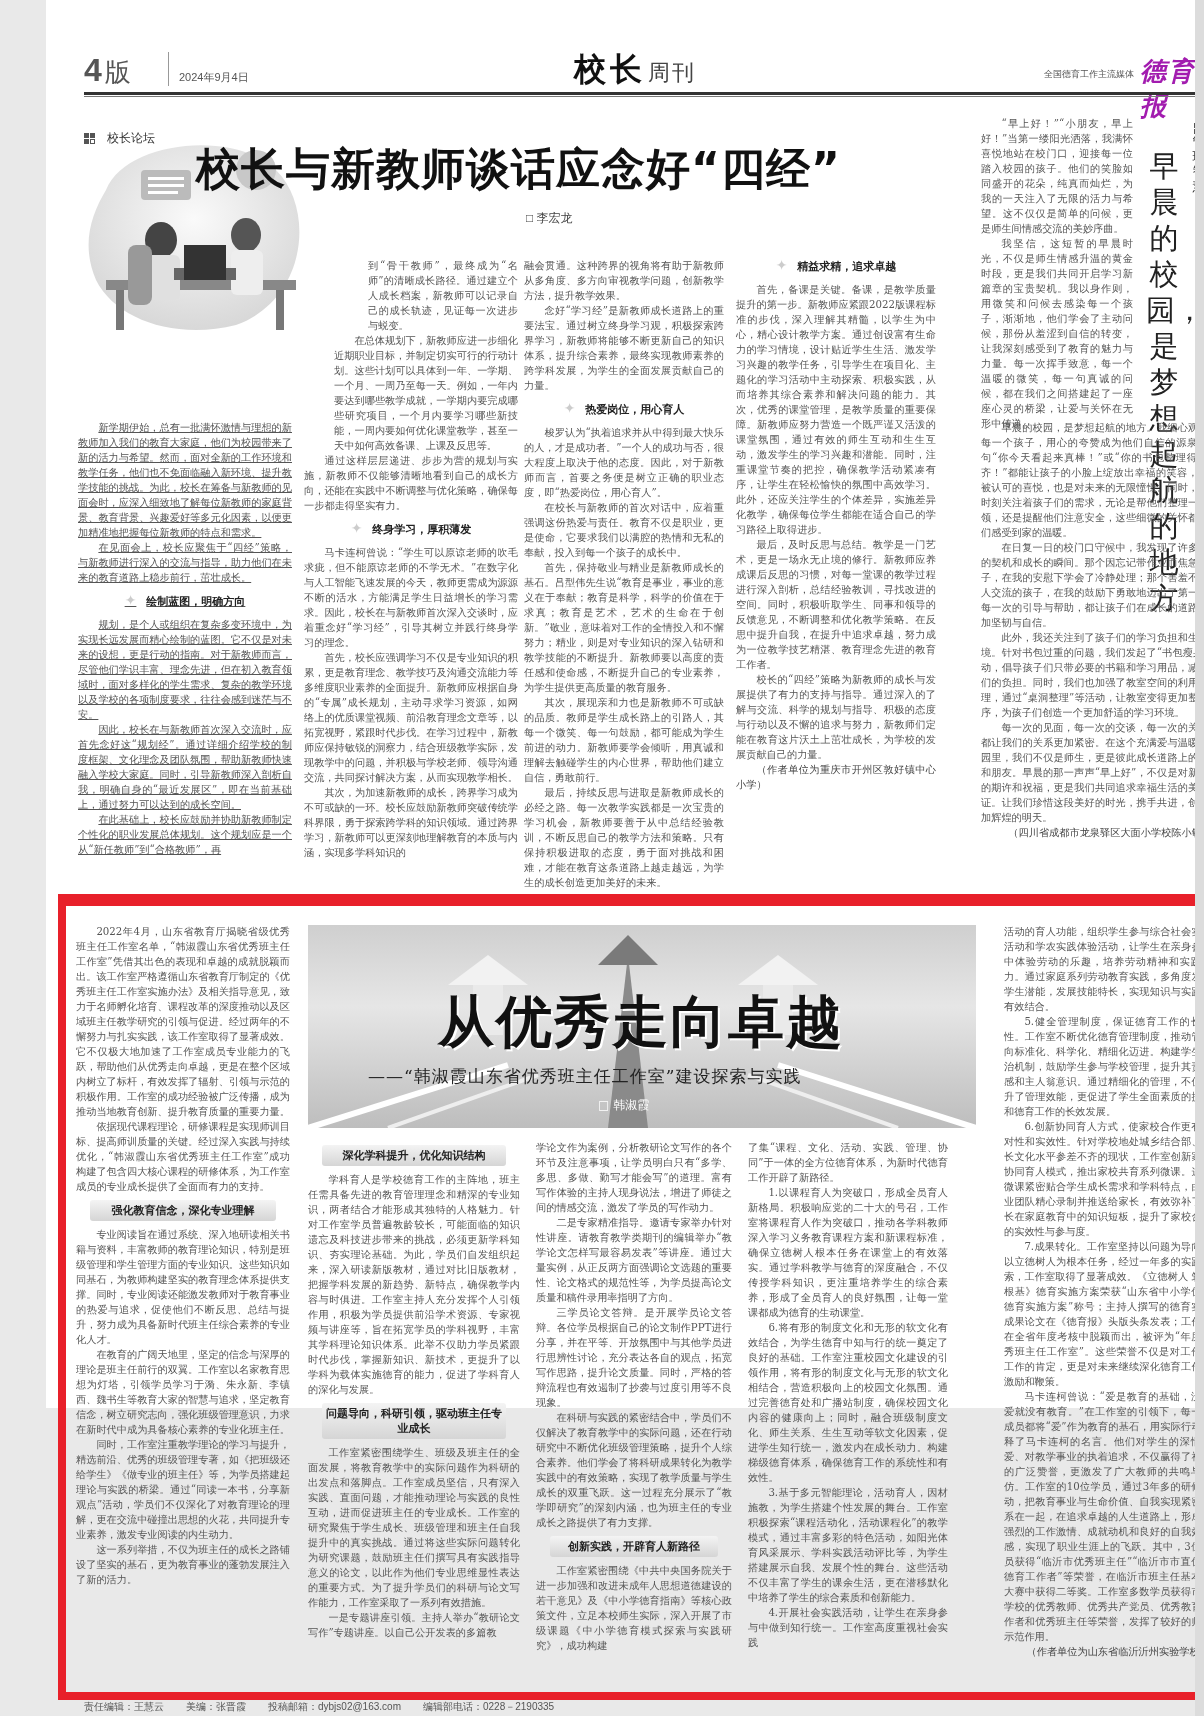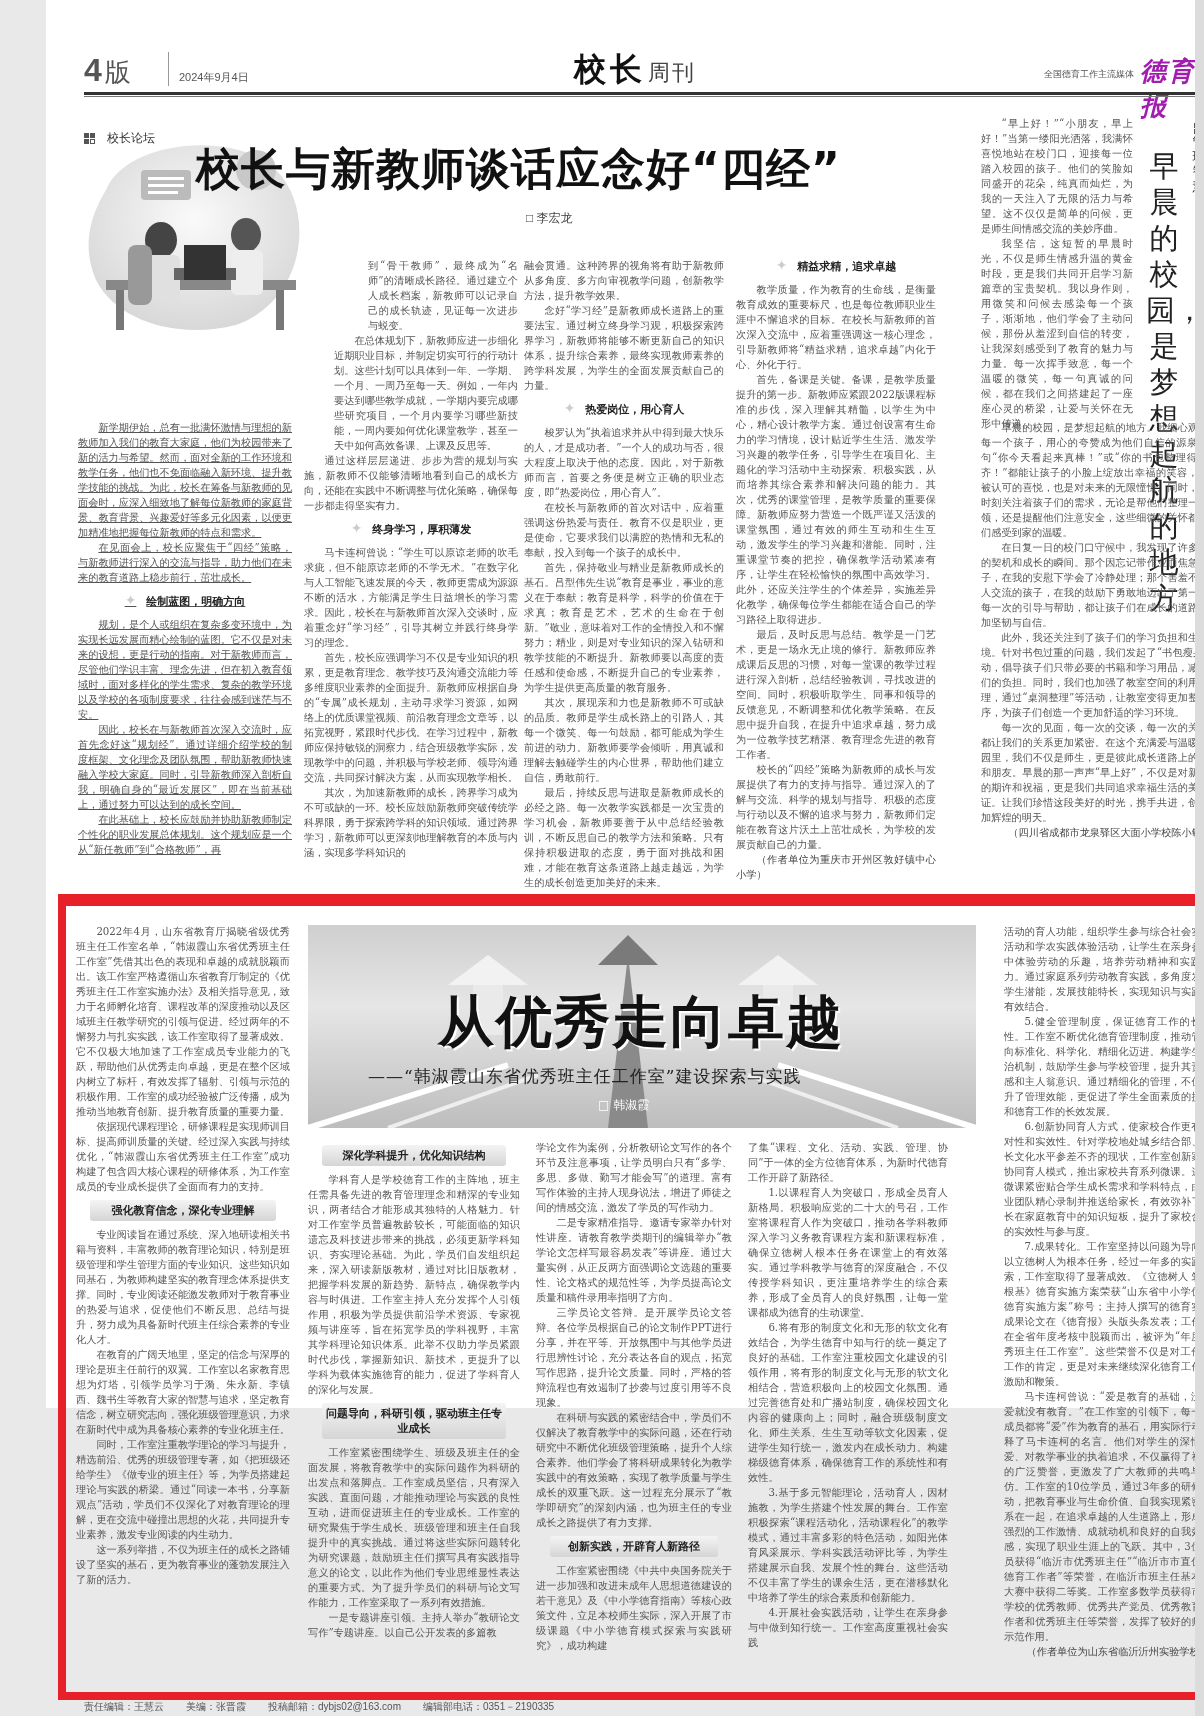--- a/index.html
+++ b/index.html
@@ -129,21 +129,20 @@
     <div class="sub"><span class="star">✦</span><span>热爱岗位，用心育人</span></div>
     <p>梭罗认为“执着追求并从中得到最大快乐的人，才是成功者。”一个人的成功与否，很大程度上取决于他的态度。因此，对于新教师而言，首要之务便是树立正确的职业态度，即“热爱岗位，用心育人”。</p>
     <p>在校长与新教师的首次对话中，应着重强调这份热爱与责任。教育不仅是职业，更是使命，它要求我们以满腔的热情和无私的奉献，投入到每一个孩子的成长中。</p>
     <p>首先，保持敬业与精业是新教师成长的基石。吕型伟先生说“教育是事业，事业的意义在于奉献；教育是科学，科学的价值在于求真；教育是艺术，艺术的生命在于创新。”敬业，意味着对工作的全情投入和不懈努力；精业，则是对专业知识的深入钻研和教学技能的不断提升。新教师要以高度的责任感和使命感，不断提升自己的专业素养，为学生提供更高质量的教育服务。</p>
     <p>其次，展现亲和力也是新教师不可或缺的品质。教师是学生成长路上的引路人，其每一个微笑、每一句鼓励，都可能成为学生前进的动力。新教师要学会倾听，用真诚和理解去触碰学生的内心世界，帮助他们建立自信，勇敢前行。</p>
     <p>最后，持续反思与进取是新教师成长的必经之路。每一次教学实践都是一次宝贵的学习机会，新教师要善于从中总结经验教训，不断反思自己的教学方法和策略。只有保持积极进取的态度，勇于面对挑战和困难，才能在教育这条道路上越走越远，为学生的成长创造更加美好的未来。</p>
   </div>
 
   <div class="col" style="left:690px;top:258px;width:200px;">
     <div class="sub" style="margin-top:0;"><span class="star">✦</span><span>精益求精，追求卓越</span></div>
-    <p>教学质量，作为教育的生命线，是衡量教育成效的重要标尺，也是每位教师职业生涯中不懈追求的目标。在校长与新教师的首次深入交流中，应着重强调这一核心理念，引导新教师将“精益求精，追求卓越”内化于心、外化于行。</p>
     <p>首先，备课是关键。备课，是教学质量提升的第一步。新教师应紧跟2022版课程标准的步伐，深入理解其精髓，以学生为中心，精心设计教学方案。通过创设富有生命力的学习情境，设计贴近学生生活、激发学习兴趣的教学任务，引导学生在项目化、主题化的学习活动中主动探索、积极实践，从而培养其综合素养和解决问题的能力。其次，优秀的课堂管理，是教学质量的重要保障。新教师应努力营造一个既严谨又活泼的课堂氛围，通过有效的师生互动和生生互动，激发学生的学习兴趣和潜能。同时，注重课堂节奏的把控，确保教学活动紧凑有序，让学生在轻松愉快的氛围中高效学习。此外，还应关注学生的个体差异，实施差异化教学，确保每位学生都能在适合自己的学习路径上取得进步。</p>
     <p>最后，及时反思与总结。教学是一门艺术，更是一场永无止境的修行。新教师应养成课后反思的习惯，对每一堂课的教学过程进行深入剖析，总结经验教训，寻找改进的空间。同时，积极听取学生、同事和领导的反馈意见，不断调整和优化教学策略。在反思中提升自我，在提升中追求卓越，努力成为一位教学技艺精湛、教育理念先进的教育工作者。</p>
     <p>校长的“四经”策略为新教师的成长与发展提供了有力的支持与指导。通过深入的了解与交流、科学的规划与指导、积极的态度与行动以及不懈的追求与努力，新教师们定能在教育这片沃土上茁壮成长，为学校的发展贡献自己的力量。</p>
     <p class="affil">（作者单位为重庆市开州区敦好镇中心小学）</p>
   </div>
 
   <div class="vtag">
     <span class="sq">
         <i></i>
         <i></i>
@@ -226,16 +225,16 @@
     <p>6.创新协同育人方式，使家校合作更有针对性和实效性。针对学校地处城乡结合部、家长文化水平参差不齐的现状，工作室创新家校协同育人模式，推出家校共育系列微课。这些微课紧密贴合学生成长需求和学科特点，由专业团队精心录制并推送给家长，有效弥补了家长在家庭教育中的知识短板，提升了家校合作的实效性与参与度。</p>
     <p>7.成果转化。工作室坚持以问题为导向，以立德树人为根本任务，经过一年多的实践探索，工作室取得了显著成效。《立德树人 筑牢根基》德育实施方案荣获“山东省中小学优秀德育实施方案”称号；主持人撰写的德育实践成果论文在《德育报》头版头条发表；工作室在全省年度考核中脱颖而出，被评为“年度优秀班主任工作室”。这些荣誉不仅是对工作室工作的肯定，更是对未来继续深化德育工作的激励和鞭策。</p>
     <p>马卡连柯曾说：“爱是教育的基础，没有爱就没有教育。”在工作室的引领下，每一位成员都将“爱”作为教育的基石，用实际行动诠释了马卡连柯的名言。他们对学生的深情厚爱、对教学事业的执着追求，不仅赢得了社会的广泛赞誉，更激发了广大教师的共鸣与效仿。工作室的10位学员，通过3年多的研修活动，把教育事业与生命价值、自我实现紧密联系在一起，在追求卓越的人生道路上，形成了强烈的工作激情、成就动机和良好的自我效能感，实现了职业生涯上的飞跃。其中，3位学员获得“临沂市优秀班主任”“临沂市市直优秀德育工作者”等荣誉，在临沂市班主任基本功大赛中获得二等奖。工作室多数学员获得市或学校的优秀教师、优秀共产党员、优秀教育工作者和优秀班主任等荣誉，发挥了较好的师德示范作用。</p>
     <p class="affil" style="text-align:center;">（作者单位为山东省临沂沂州实验学校）</p>
   </div>
 
   <div class="footer">
     <span>责任编辑：王慧云</span>
     <span>美编：张晋霞</span>
     <span>投稿邮箱：dybjs02@163.com</span>
-    <span>编辑部电话：0351－2190335</span>
+    <span>编辑部电话：0228－2190335</span>
   </div>
 </div>
 <div class="rshadow"></div>
 
 </body></html>

